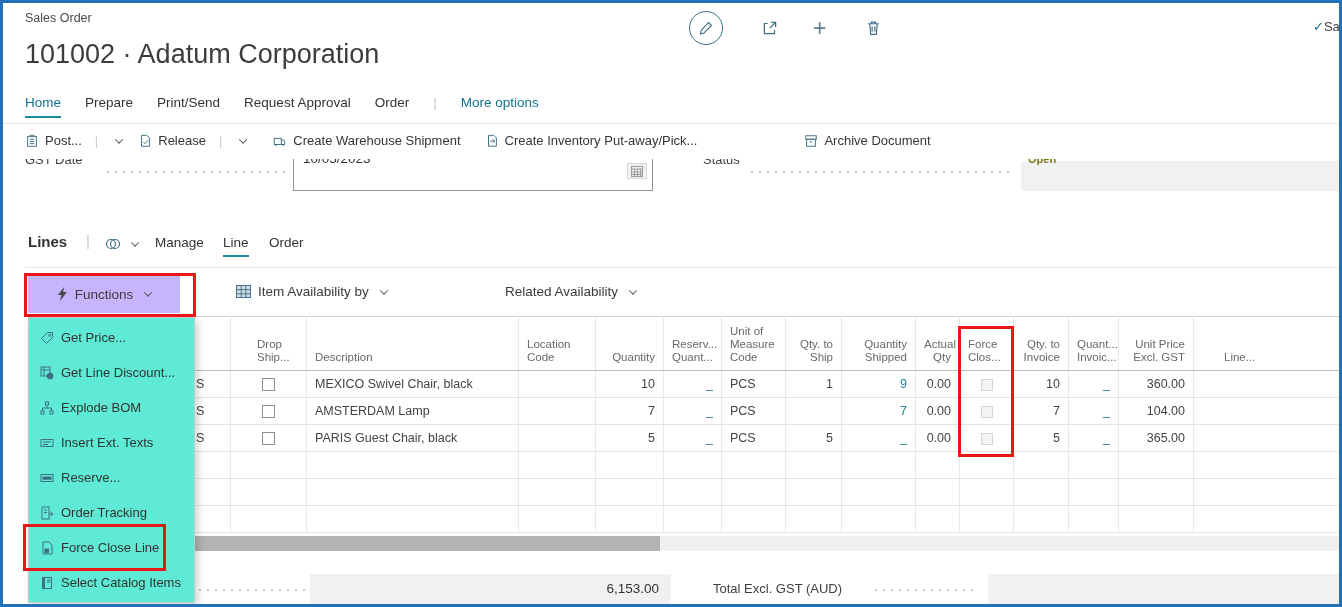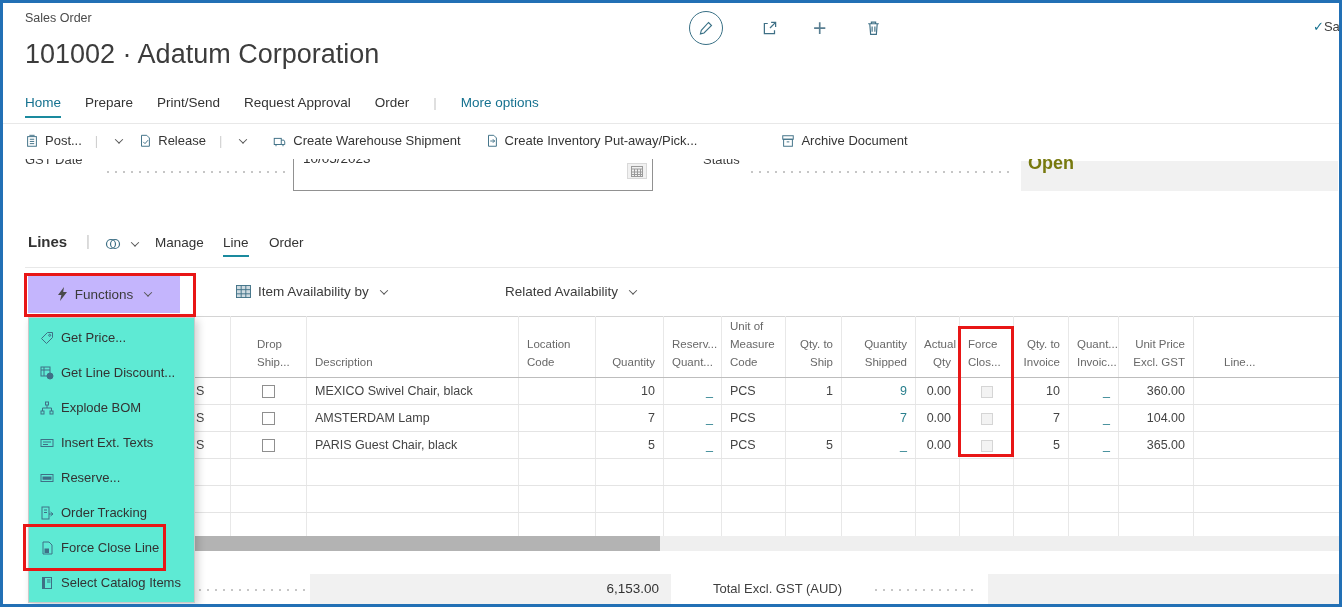--- a/index.html
+++ b/index.html
@@ -43,21 +43,21 @@
   .fieldrow{left:0; top:156px; width:1336px; height:32px; overflow:hidden;}
   .flabel{position:absolute; top:-7px; font-size:13px; color:#3f3f3f;}
   .dots{position:absolute; height:2px;
         background-image:repeating-linear-gradient(90deg,#c6c6c6 0 2px,transparent 2px 8px);}
   .datebox{position:absolute; left:290px; top:-10px; width:360px; height:42px;
            border:1px solid #919191; background:#fff;}
   .datebox .val{position:absolute; left:9px; top:1px; font-size:13.5px; color:#333;}
   .calbtn{position:absolute; right:5px; top:13px; width:20px; height:16px; background:#f1f1f1;
           border:1px solid #d9d9d9; display:flex; align-items:center; justify-content:center;}
   .statusstrip{position:absolute; left:1018px; top:2px; width:317px; height:30px; background:#f1f1f1;}
-  .statusstrip .val{position:absolute; left:7px; top:-8px; font-size:18px; font-weight:bold; color:var(--olive);}
+  .statusstrip .val{position:absolute; left:7px; top:-8px; font-size:11px; font-weight:bold; color:var(--olive);}
 
   
   .lines-title{left:25px; top:230px; font-size:15px; font-weight:bold; color:#333;}
   .lines-div{left:83px; top:229px; color:#c9c9c9; font-size:15px;}
   .linktool{left:100px; top:233px; display:flex; align-items:center; gap:4px;}
   .ltab{position:absolute; top:232px; font-size:13.5px; color:#333;text-align:right;}
   .ltab.active{color:#333; border-bottom:2px solid #1a8a9e; padding-bottom:5px;}
 
   .funbtn{left:25px; top:272px; width:152px; height:38px; background:#c4b5fd; display:flex;
           align-items:center; justify-content:center; gap:7px; font-size:13.5px; color:#3b3b3b;}
@@ -72,21 +72,21 @@
   .mitem{height:35px; display:flex; align-items:center; gap:7px; padding-left:11px;
          font-size:13px; color:#333; white-space:nowrap;}
   .mitem svg{flex:0 0 auto;}
 
   
   .gridwrap{left:190px; top:313px; z-index:1;}
   table{border-collapse:collapse; table-layout:fixed; width:1152px; background:#fff;}
   th,td{border-right:1px solid #e8e8e8; overflow:hidden; white-space:nowrap;}
   th{border-top:1px solid #d4d4d4; border-bottom:1px solid #bdbdbd; height:54px; vertical-align:bottom;
      font-weight:400; font-size:11.5px; color:#686868; text-align:left; padding:0 8px 6px 8px;
-     white-space:pre-line; line-height:18px;}
+     white-space:pre-line; line-height:13px;}
   td{border-bottom:1px solid #e4e4e4; height:27px; font-size:12.5px; color:#444; padding:0 8px;}
   td.first,th.first{border-left:1px solid #e8e8e8;}
   th.r,td.r{text-align:right;}
   th.dropship{padding-left:26px;}
   th.linecol{padding-left:30px;}
   td.center{text-align:center; padding:0;}
   td.link{color:var(--link);}
   .cb{display:inline-block; width:13px; height:13px; border:1px solid #8f8f8f; background:#fff;
       vertical-align:middle;}
   .cb.dim{width:12px; height:12px; border:1px solid #d5d5d5; background:#f3f3f3;}
@@ -162,21 +162,21 @@
         <span class="bar-sep">|</span>
         <span class="chev"></span>
     </span>
     <span class="act" style="margin-right:24px;">
       <svg width="15" height="14" viewBox="0 0 16 16" fill="none" stroke="#3f7086" stroke-width="1.1">
           <rect x="2" y="5" width="8" height="7"></rect>
           <path d="M10 7h3l1 2v3h-4M4 12v2M12 12v2"></path>
         </svg>
       <span>Create Warehouse Shipment</span>
     </span>
-    <span class="act" style="margin-right:84px;">
+    <span class="act" style="margin-right:107px;">
       <svg width="14" height="14" viewBox="0 0 16 16" fill="none" stroke="#3f7086" stroke-width="1.1">
           <path d="M4 1.5h6l3 3V14H4z"></path>
           <path d="M6 8h5M9 6l2 2-2 2"></path>
         </svg>
       <span>Create Inventory Put-away/Pick...</span>
     </span>
     <span class="act">
       <svg width="14" height="14" viewBox="0 0 16 16" fill="none" stroke="#3f7086" stroke-width="1.1">
           <rect x="2" y="2" width="12" height="4"></rect>
           <rect x="3" y="6" width="10" height="8"></rect>

